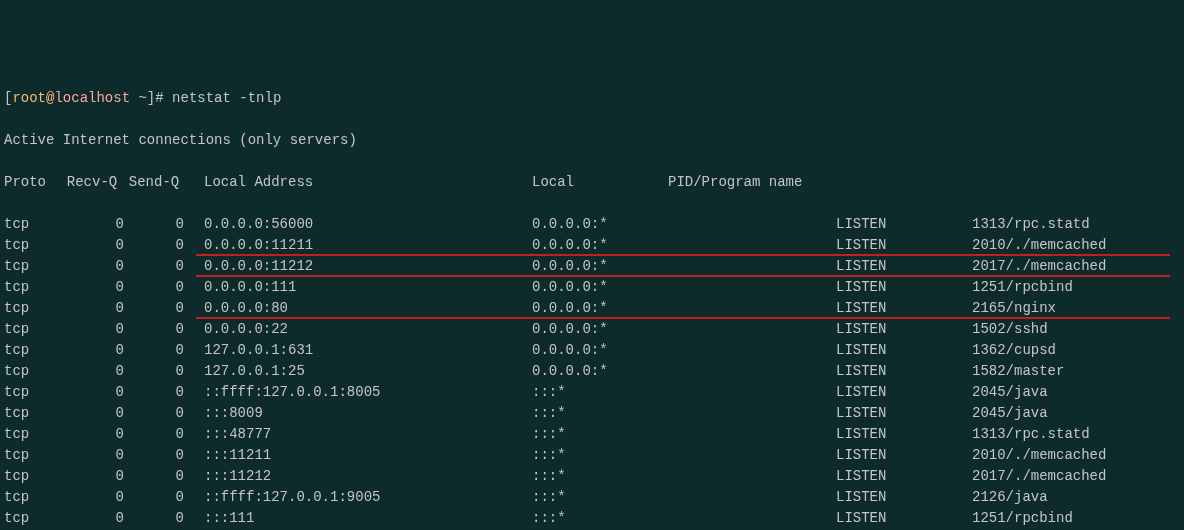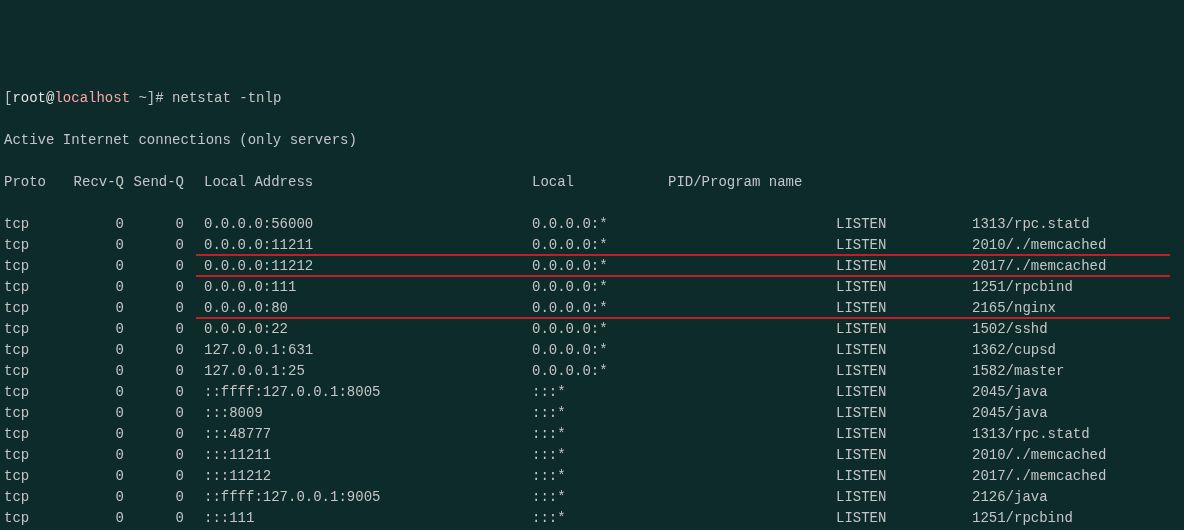--- a/index.html
+++ b/index.html
@@ -8,21 +8,21 @@
       color: #c5c5c5;
       font-family: 'Courier New', monospace;
       font-size: 14px;
       line-height: 1.5;
       padding: 4px;
       width: 1184px;
       height: 530px;
       overflow: hidden;
       white-space: pre;
     }
-    .prompt-user { color: #e5e5e5; }
+    .prompt-user { color: #fdba74; }
     .prompt-host { color: #fca5a5; }
     .prompt-tilde { color: #c5c5c5; }
     .prompt-bracket { color: #c5c5c5; }
     .prompt-hash { color: #c5c5c5; }
     .cmd { color: #c5c5c5; }
     .line { position: relative; display: block; }
     .underline-red::after {
       content: '';
       position: absolute;
       left: 192px;
@@ -32,21 +32,21 @@
       background: #c02020;
     }
     .row { display: flex; }
     .col-proto { width: 56px; }
     .col-recvq { width: 64px; text-align: right; }
     .col-sendq { width: 80px; text-align: right; padding-right: 20px;}
     .col-local { width: 328px; }
     .col-foreign { width: 304px; }
     .col-state { width: 136px; }
     .col-pid { flex: 1; }
-    .hdr .col-recvq, .hdr .col-sendq { text-align: right; }
+    .hdr .col-recvq, .hdr .col-sendq { text-align: center; }
     .hdr .col-recvq { width: 64px;}
   </style>
 </head>
 <body>
 
 
 
 <div class="line"><span class="prompt-bracket">[</span><span class="prompt-user">root</span><span class="prompt-user">@</span><span class="prompt-host">localhost</span><span> </span><span class="prompt-tilde">~</span><span class="prompt-bracket">]</span><span class="prompt-hash"># </span><span class="cmd">netstat -tnlp</span></div>
 <div class="line">Active Internet connections (only servers)</div>
 <div class="line row hdr">

